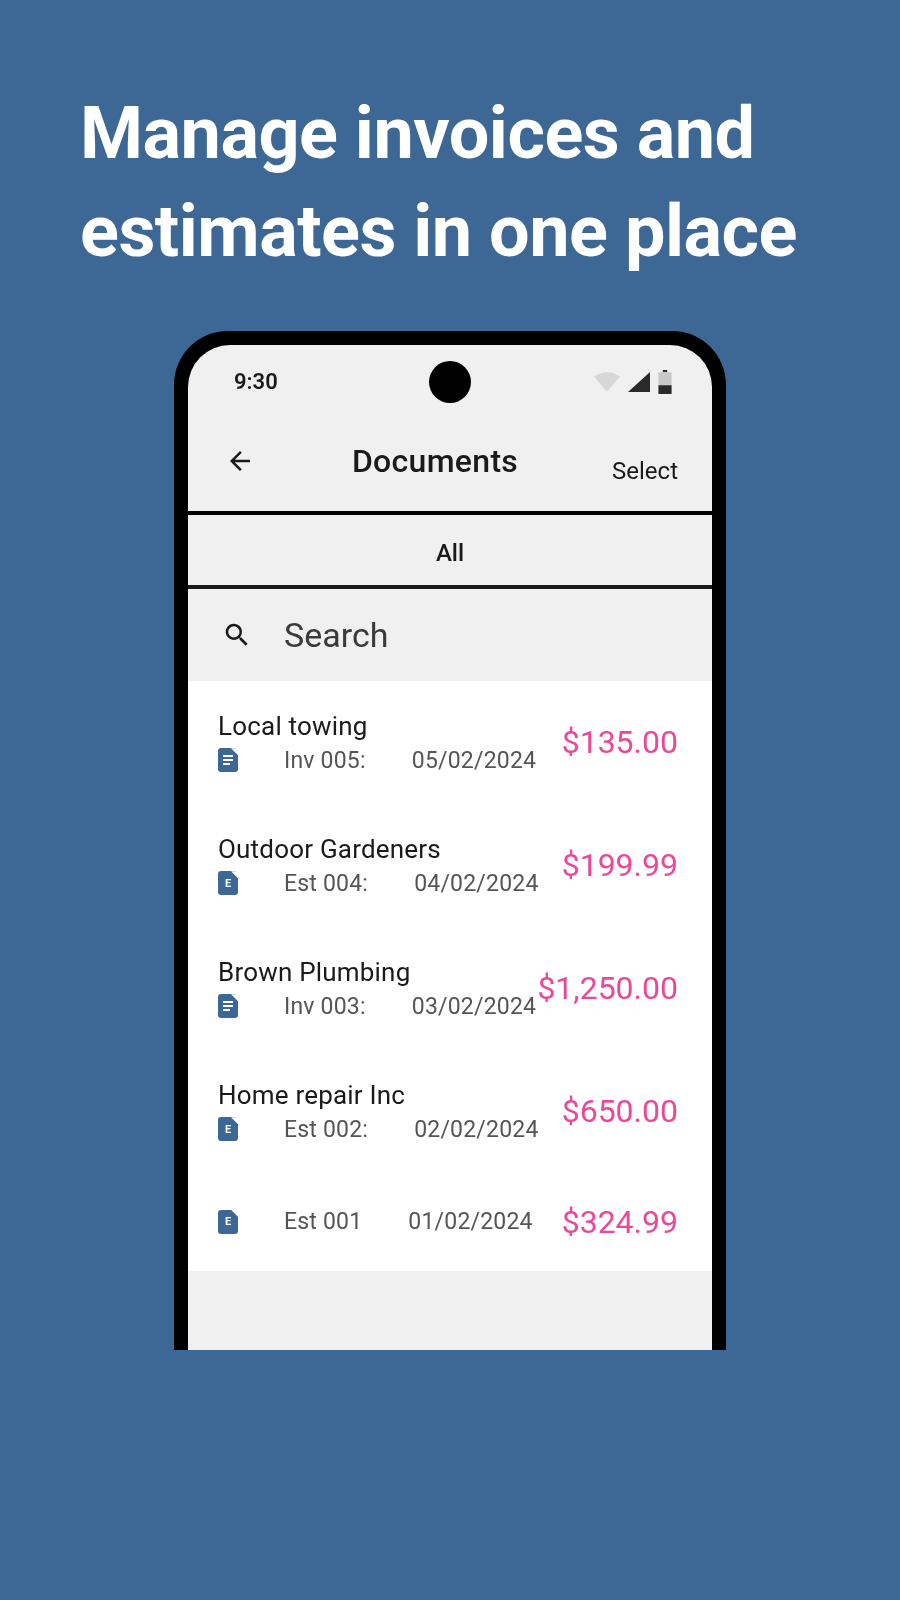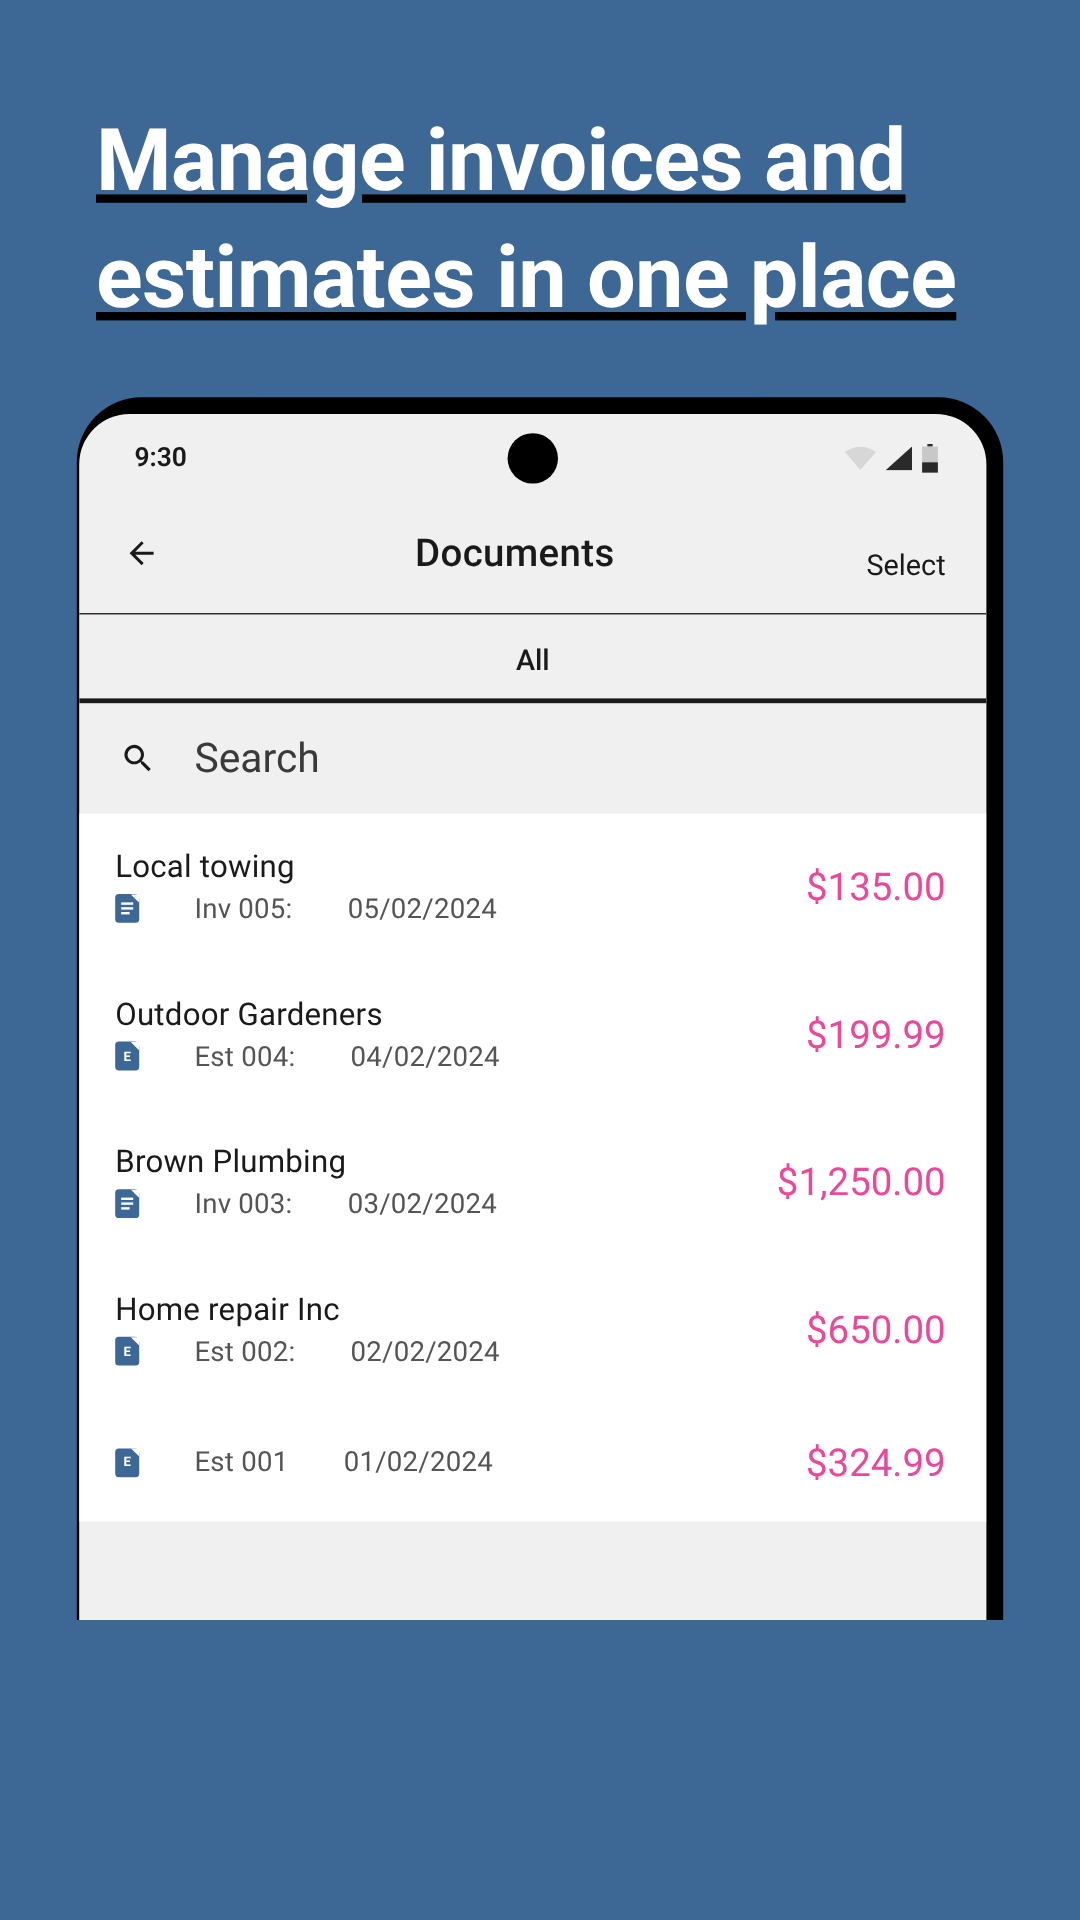--- a/index.html
+++ b/index.html
@@ -5,35 +5,34 @@
     * { margin: 0; padding: 0; box-sizing: border-box; }
     body {
       width: 900px;
       height: 1600px;
       background: #3d6794;
       font-family: Roboto, -apple-system, BlinkMacSystemFont, "Segoe UI", Arial, sans-serif;
       overflow: hidden;
     }
     .hero {
       padding: 85px 33px 50px 80px;
-      text-decoration: underline;
     }
     .hero-title {
       color: #fff;
       font-size: 72px;
       font-weight: 700;
       line-height: 1.36;
       letter-spacing: -0.5px;
     }
     .phone {
       margin: 0 auto;
-      width: 772px;
+      width: 552px;
       background: #000;
       border-radius: 54px 54px 0 0;
-      padding: 14px 14px 0 2px;
+      padding: 14px 14px 0 14px;
     }
     .screen {
       background: #f0f0f0;
       border-radius: 42px 42px 0 0;
       overflow: hidden;
       height: 1005px;
     }
     .status-bar {
       height: 74px;
       display: flex;
@@ -87,21 +86,21 @@
     }
     .select-btn {
       font-size: 24px;
       font-weight: 400;
       color: #1a1a1a;
       padding-right: 6px;
       margin-top: 20px;
     }
     .tabs {
       display: flex;
-      border-top: 1px solid #000000;
+      border-top: 4px solid #000000;
     }
     .tab {
       flex: 1;
       text-align: center;
       padding: 24px 0 22px 0;
       font-size: 24px;
       font-weight: 500;
       color: #1a1a1a;
       position: relative;
     }

